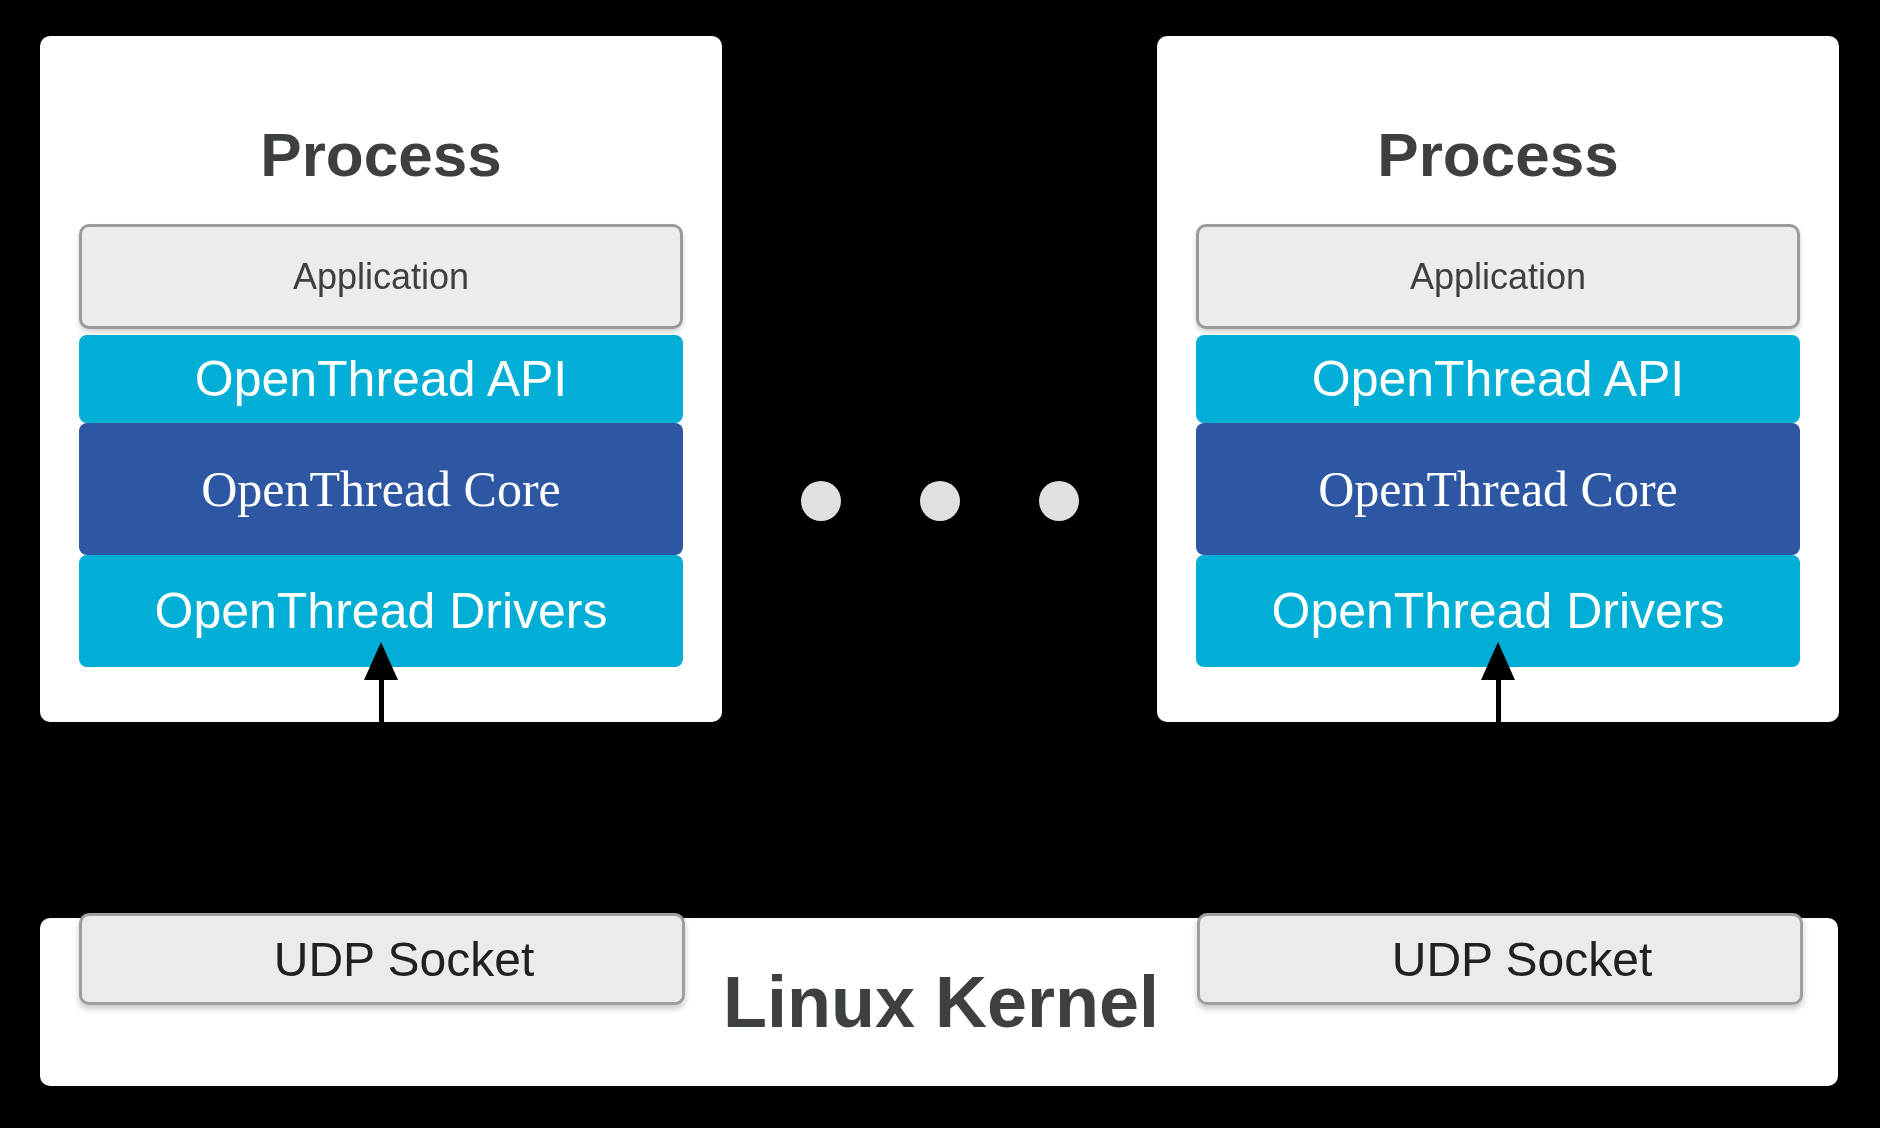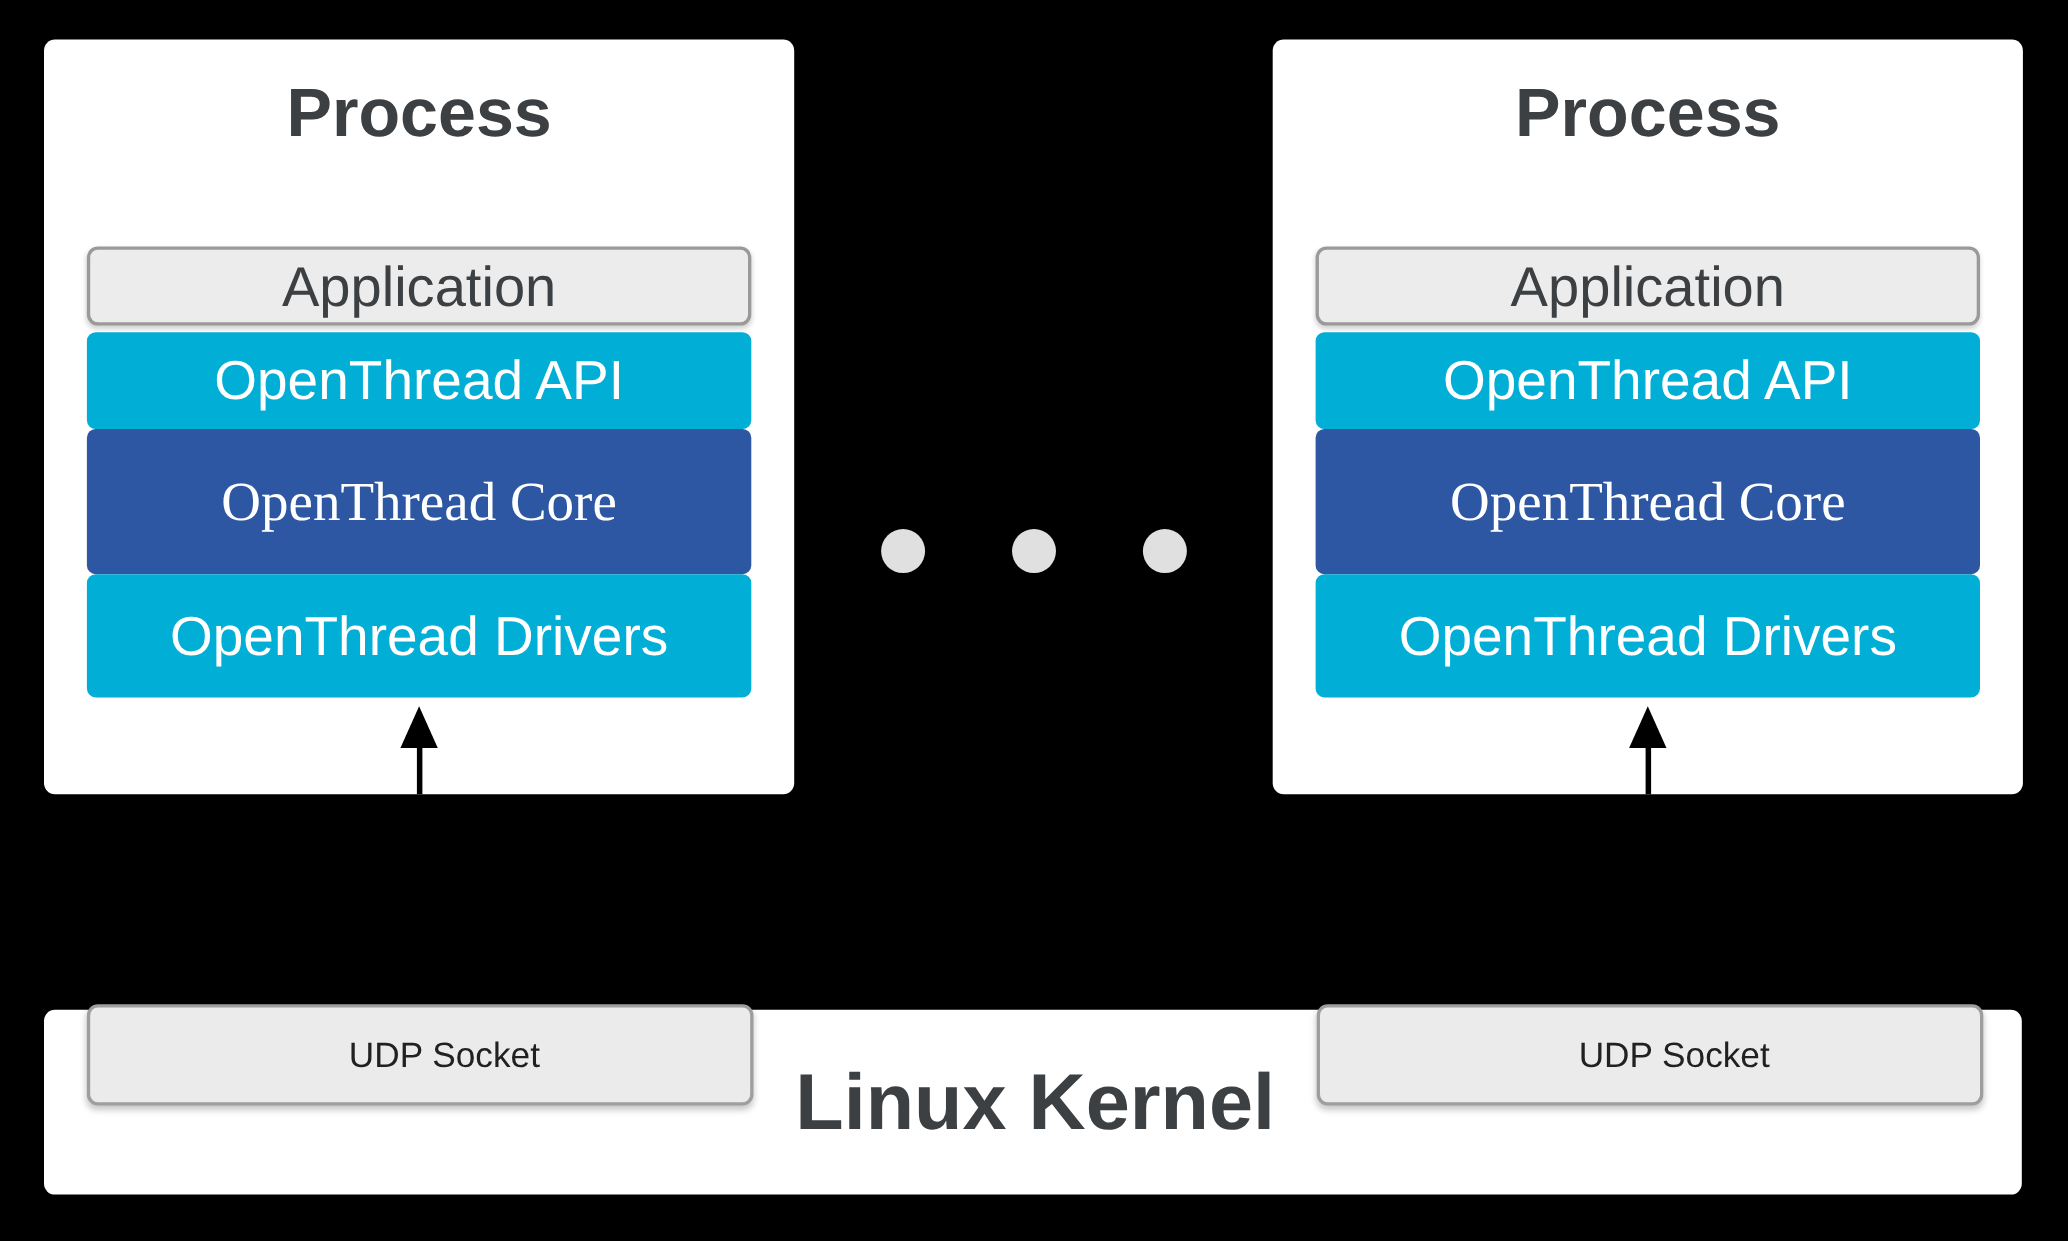--- a/index.html
+++ b/index.html
@@ -23,21 +23,21 @@
     width: 682px;
     height: 686px;
     background: var(--card-bg, #fff);
     border-radius: 10px;
   }
   .process-card.left  { left: 40px; }
   .process-card.right { left: 1157px; }
 
   .process-title {
     margin: 0;
-    padding-top: 35px;
+    padding-top: 86px;
     text-align: center;
     font-size: 62px;
     line-height: 1.05;
     font-weight: bold;
     color: var(--heading-text, #3c4043);
   }
 
   .stack {
     position: absolute;
     left: 39px;
@@ -48,27 +48,27 @@
     box-sizing: border-box;
     width: 100%;
     display: flex;
     align-items: center;
     justify-content: center;
     font-size: 50px;
     color: var(--layer-text, #fff);
     border-radius: 8px;
   }
   .layer.application {
-    height: 72px;
+    height: 105px;
     margin-bottom: 6px;
     background: var(--application-bg, #ececec);
     border: 3px solid var(--application-border, #9a9a9a);
     border-radius: 10px;
     color: var(--application-text, #3c4043);
-    font-size: 51px;
+    font-size: 36px;
     box-shadow: 0 3px 5px rgba(0,0,0,0.18);
   }
   .layer.api     { height: 88px;  background: var(--api-bg, #00aed6); }
   .layer.core    { height: 132px; background: var(--core-bg, #2d57a3); font-family: Liberation Serif, serif; }
   .layer.drivers { height: 112px; background: var(--drivers-bg, #00aed6); }
 
   
   .up-arrow {
     position: absolute;
     bottom: 0;
@@ -120,21 +120,21 @@
     top: -5px;
     width: 606px;
     height: 92px;
     box-sizing: border-box;
     background: var(--udp-bg, #ebebeb);
     border: 3px solid var(--udp-border, #9e9e9e);
     border-radius: 10px;
     display: flex;
     align-items: center;
     justify-content: center;
-    font-size: 32px;
+    font-size: 48px;
     color: var(--udp-text, #212121);
     box-shadow: 0 4px 6px rgba(0,0,0,0.22);
     padding-left: 44px;
   }
   .udp-socket.left  { left: 39px; }
   .udp-socket.right { left: 1157px; }
   .kernel-title {
     position: absolute;
     left: 645px;
     top: 0;

